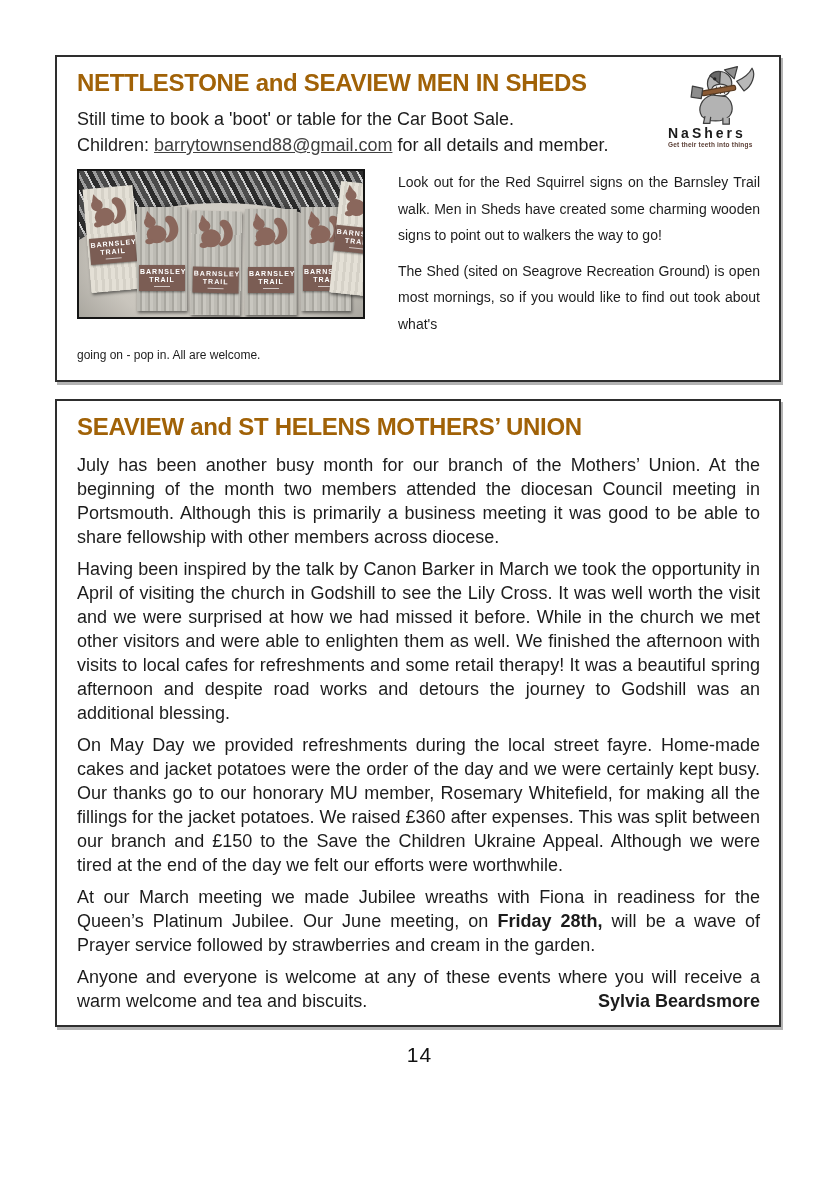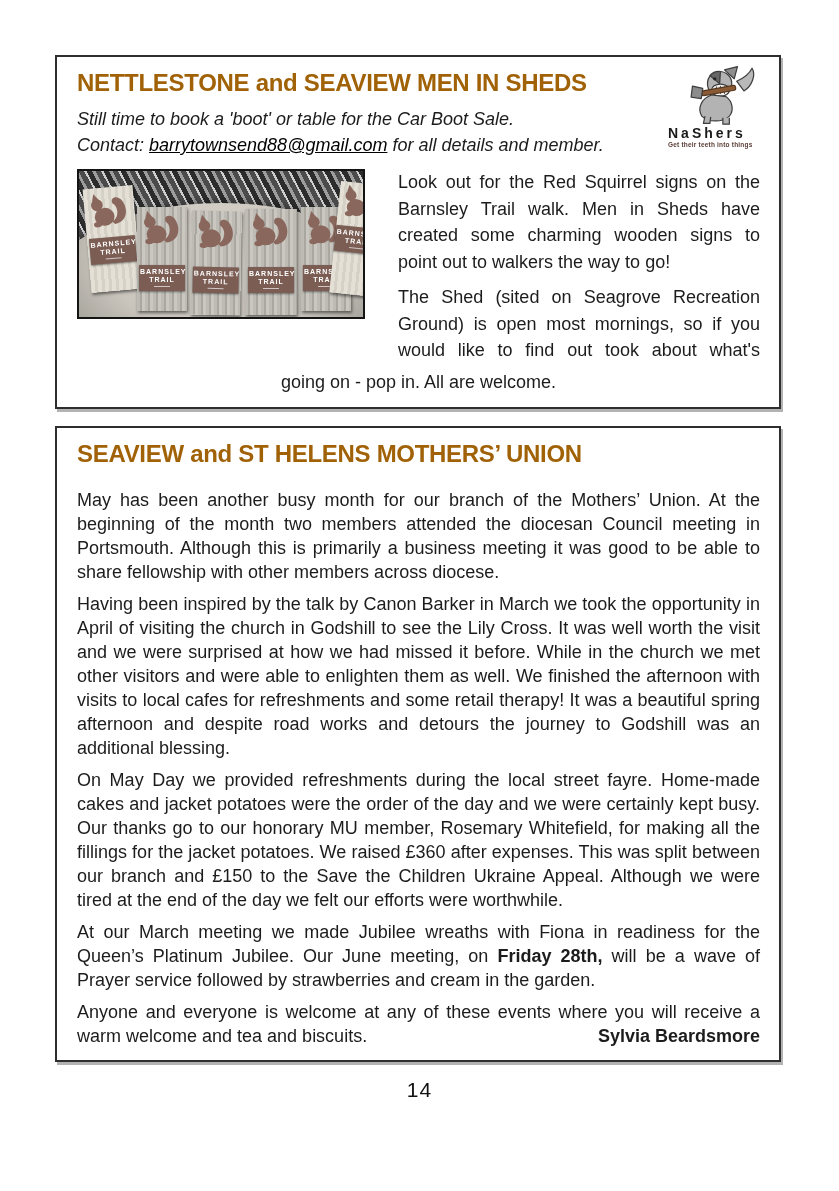--- a/index.html
+++ b/index.html
@@ -10,23 +10,23 @@
   .box {
     width:726px; margin-left:55px; box-sizing:border-box; background:#fff;
     border:2px solid #2e2e2e; box-shadow:2px 3px 0 #b3b3b3;
     padding:10px 19px 12px 20px;
   }
   .box.sheds { margin-top:55px; }
   .box.mu { margin-top:17px; }
   h1 {
     font-size:24px; font-weight:bold; margin:2px 0 9px; letter-spacing:-0.3px; color:#a16207;
   }
-  .intro-line { font-size:18px; line-height:26px;font-style:italic; }
+  .intro-line { font-size:18px; line-height:26px; }
   .bold { font-weight:bold; }
-  a.email { color:#000000; text-decoration:underline; }
+  a.email { color:#404040; text-decoration:underline; }
 
   
   .logo { float:right; width:100px; text-align:left; margin:-2px -8px 4px 10px; }
   .logo svg { display:block; margin:0 auto; }
   .logo-name { font-weight:bold; font-size:14px; letter-spacing:3px; color:#1a1a1a; }
   .logo-tagline { font-weight:bold; font-size:6.5px; color:#5c4037; letter-spacing:0.2px; }
 
   
   .media-row { display:flex; margin-top:11px; }
   .photo {
@@ -44,27 +44,27 @@
   .grainB { background:repeating-linear-gradient(90deg,#e4e0d6 0 4px,#d5d1c7 4px 7px); }
   .sq { position:absolute; left:50%; transform:translateX(-50%); }
   .plaque {
     position:absolute; left:50%; transform:translateX(-50%); width:44px;
     background:#7b5d54; color:#fff; text-align:center; padding:3px 1px 4px;
     box-shadow:0 1px 2px rgba(0,0,0,.45);
   }
   .plaque span { display:block; font-size:7px; font-weight:bold; letter-spacing:1px; line-height:8px; }
   .plaque i.sub { display:block; margin:2px auto 0; width:16px; height:1px; background:rgba(255,255,255,.65); }
 
-  .col { margin-left:33px; flex:1; font-size:18px; line-height:26.5px; text-align:justify; }
+  .col { margin-left:33px; flex:1; font-size:14px; line-height:26.5px; text-align:justify; }
   .col .pB { margin-top:9px; text-align-last:justify; }
-  .wrap-line { font-size:18px; line-height:26px; margin-top:5px;text-align:center; }
+  .wrap-line { font-size:12px; line-height:26px; margin-top:5px; }
 
   
   .mu p { font-size:18px; line-height:24px; text-align:justify; margin:0 0 8px; }
-  .mu h1 { margin-bottom:20px; }
+  .mu h1 { margin-bottom:12px; }
   .mu p.closing { position:relative; margin-bottom:0; }
   .signature { position:absolute; right:0; bottom:0; font-weight:bold; background:#fff; padding-left:8px; }
 
   .pageno { text-align:center; font-size:21px; margin-top:16px; letter-spacing:1px; color:#111; }
 </style>
 </head>
 <body>
 
 <div class="box sheds">
 
@@ -89,21 +89,21 @@
     <div class="logo-name">NaShers</div>
     <div class="logo-tagline">Get their teeth into things</div>
   </div>
 
   <h1>NETTLESTONE and SEAVIEW MEN IN SHEDS</h1>
 
   <div class="intro-line">
     <span>Still time to book a 'boot' or table for the Car Boot Sale.</span>
   </div>
   <div class="intro-line">
-    <span>Contact: </span><a class="email">barrytownsend88@gmail.com</a><span> for all details and member.</span>
+    <span>Children: </span><a class="email">barrytownsend88@gmail.com</a><span> for all details and member.</span>
   </div>
 
   <div class="media-row">
     <div class="photo">
       <div class="floor"></div>
       <div class="table"></div>
 
       <div class="plank grainB" style="left:8px; top:16px; width:50px; height:104px; transform:rotate(-5deg);">
         <svg class="sq" style="top:5px;" viewBox="0 0 44 40" width="40" height="36">
             <g fill="#8a675c">
@@ -212,20 +212,20 @@
       <div class="pB">The Shed (sited on Seagrove Recreation Ground) is open most mornings, so if you would like to find out took about what's</div>
     </div>
   </div>
 
   <div class="wrap-line">going on - pop in. All are welcome.</div>
 </div>
 
 <div class="box mu">
   <h1>SEAVIEW and ST HELENS MOTHERS’ UNION</h1>
 
-  <p>May has been another busy month for our branch of the Mothers’ Union. At the beginning of the month two members attended the diocesan Council meeting in Portsmouth. Although this is primarily a business meeting it was good to be able to share fellowship with other members across diocese.</p>
+  <p>July has been another busy month for our branch of the Mothers’ Union. At the beginning of the month two members attended the diocesan Council meeting in Portsmouth. Although this is primarily a business meeting it was good to be able to share fellowship with other members across diocese.</p>
   <p>Having been inspired by the talk by Canon Barker in March we took the opportunity in April of visiting the church in Godshill to see the Lily Cross. It was well worth the visit and we were surprised at how we had missed it before. While in the church we met other visitors and were able to enlighten them as well. We finished the afternoon with visits to local cafes for refreshments and some retail therapy! It was a beautiful spring afternoon and despite road works and detours the journey to Godshill was an additional blessing.</p>
   <p>On May Day we provided refreshments during the local street fayre. Home-made cakes and jacket potatoes were the order of the day and we were certainly kept busy. Our thanks go to our honorary MU member, Rosemary Whitefield, for making all the fillings for the jacket potatoes. We raised £360 after expenses. This was split between our branch and £150 to the Save the Children Ukraine Appeal. Although we were tired at the end of the day we felt our efforts were worthwhile.</p>
   <p><span>At our March meeting we made Jubilee wreaths with Fiona in readiness for the Queen’s Platinum Jubilee. Our June meeting, on </span><span class="bold">Friday 28th,</span><span> will be a wave of Prayer service followed by strawberries and cream in the garden.</span></p>
   <p class="closing"><span>Anyone and everyone is welcome at any of these events where you will receive a warm welcome and tea and biscuits.</span><span class="signature">Sylvia Beardsmore</span></p>
 </div>
 
 <div class="pageno">14</div>
 
 </body></html>

